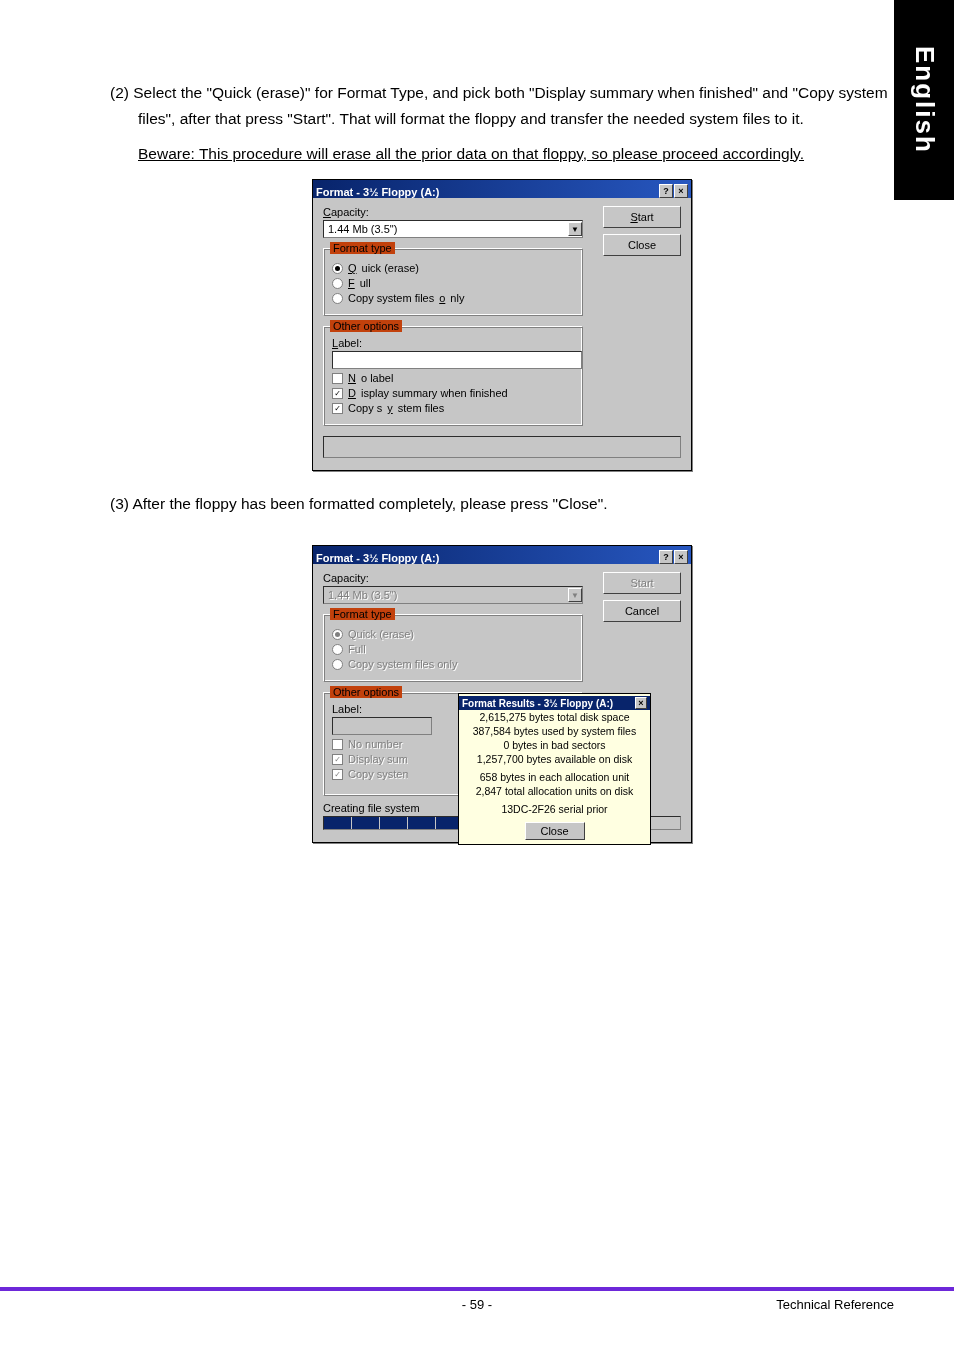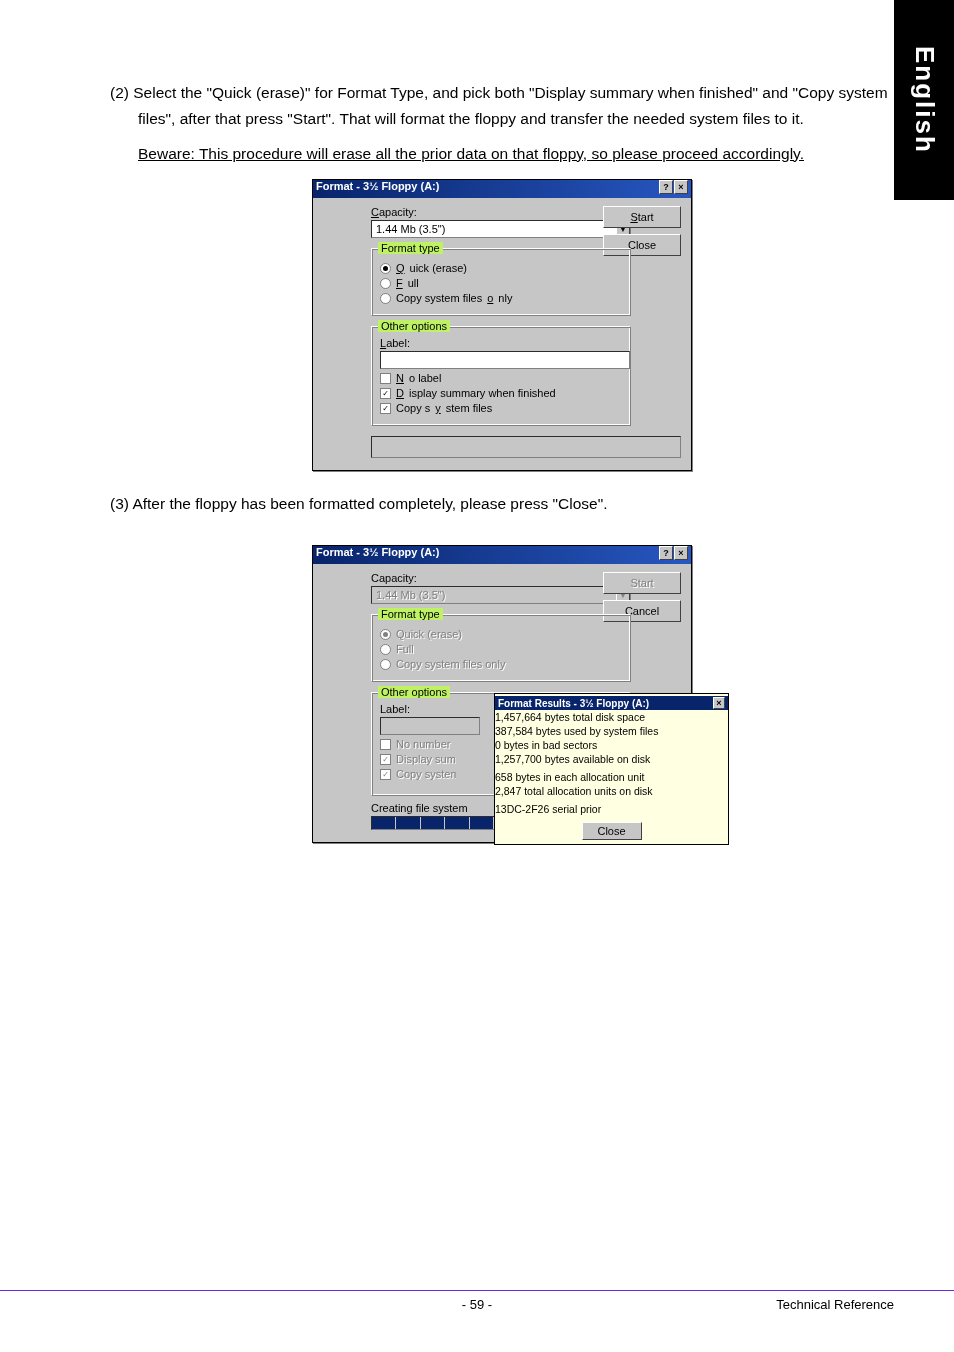--- a/index.html
+++ b/index.html
@@ -54,37 +54,37 @@
     border: 1px solid #000;
     box-shadow: 1px 1px 0 #808080;
     font-size: 11px;
     font-family: "MS Sans Serif", Tahoma, sans-serif;
   }
   .titlebar {
     background: linear-gradient(to right, #08246b, #2757c0);
     color: #fff;
     height: 18px;
     display: flex;
-    align-items: flex-start;
+    align-items: flex-end;
     justify-content: space-between;
     padding: 0 3px;
     font-weight: bold;
     font-size: 11px;
   }
   .ctl-btns { display: flex; gap: 1px; }
   .ctl-btn {
     width: 14px; height: 14px;
     background: #c6c6c6;
     border: 1px solid #fff;
     border-right-color: #404040;
     border-bottom-color: #404040;
     display: flex; align-items: center; justify-content: center;
     font-size: 9px; font-weight: bold; color: #000;
   }
-  .dlg-body { padding: 8px 10px 12px 10px; margin-left: 48px; }
+  .dlg-body { padding: 8px 10px 12px 10px; }
   .lbl { font-size: 11px; margin-bottom: 2px; display: block; }
   .combo {
     width: 260px; height: 18px;
     background: #fff;
     border: 1px inset #808080;
     display: flex; align-items: center; justify-content: space-between;
     padding: 0 0 0 4px;
     font-size: 11px;
   }
   .combo.disabled { background: #c6c6c6; color: #808080; }
@@ -101,21 +101,21 @@
     border: 1px solid #808080;
     border-top-color:#fff; border-left-color:#fff;
     box-shadow: inset 1px 1px 0 #808080, inset -1px -1px 0 #fff;
     padding: 10px 8px 8px 8px;
     margin-top: 10px;
     position: relative;
   }
   .fieldset .legend {
     position: absolute;
     top: -7px; left: 6px;
-    background: #bef264;
+    background: #c2410c;
     padding: 0 3px;
     font-size: 11px;
   }
   .radio-row, .check-row { display:flex; align-items:center; gap:5px; margin: 3px 0; font-size:11px; }
   .radio, .check {
     width: 11px; height:11px; background:#fff;
     border:1px solid #808080;
     display:inline-flex;align-items:center;justify-content:center;
     font-size:8px;
   }
@@ -134,32 +134,32 @@
   .right-col {
     position: absolute; right: 10px; top: 8px;
     display:flex;flex-direction:column;gap:6px;
   }
   .dlg-body { position: relative; }
   .textfield {
     width: 250px; height:18px; background:#fff; border:1px inset #808080;
   }
   .textfield.disabled { background:#c6c6c6; }
   .results {
-    position:absolute; left:122px; top:0; width:235px;
+    position:absolute; left:134px; top:0; width:193px;
     background:#ffffe1; border:1px solid #000; padding:2px 0;
-    font-size:10.5px; text-align:left;
+    font-size:10.5px; text-align:center;
   }
   .results .rt { background:#08246b;color:#fff;display:flex;justify-content:space-between;align-items:center;padding:1px 3px;font-weight:bold;font-size:10px;height:14px;}
   .results .line { padding:1px 0; }
   .progress-wrap { margin-top:6px; }
   .progress { width:100%; height:14px; border:1px inset #808080; background:#c6c6c6; display:flex; }
   .progress .seg { width: 7.6%; height:100%; background:#08246b; margin-right:1px; }
   .footer {
     position:absolute; bottom:40px; left:0; right:0;
-    border-top:1px solid #6d28d9;
+    border-top:4px solid #6d28d9;
     display:flex; justify-content:space-between; padding: 6px 60px 0 60px;
     font-size:13px;
   }
   .pagenum { position:absolute; left:50%; transform:translateX(-50%); }
   .underline { text-decoration: underline; }
   .inner-btn { width:60px; height:18px; margin: 6px auto 2px auto; }
 </style>
 </head>
 <body>
 
@@ -271,21 +271,21 @@
         <div class="check-row disabled-text">
             <span class="check" style="color:#808080">✓</span>
             <span style="width:60px;overflow:hidden;white-space:nowrap;">Copy system files</span>
           </div>
 
         <div class="results">
           <div class="rt">
             <span>Format Results - 3½ Floppy (A:)</span>
             <div class="ctl-btn" style="width:12px;height:12px;">×</div>
           </div>
-          <div class="line">1,457,664 bytes total disk space</div>
+          <div class="line">2,615,275 bytes total disk space</div>
           <div class="line">387,584 bytes used by system files</div>
           <div class="line">0 bytes in bad sectors</div>
           <div class="line">1,257,700 bytes available on disk</div>
           <div style="height:4px"></div>
           <div class="line">658 bytes in each allocation unit</div>
           <div class="line">2,847 total allocation units on disk</div>
           <div style="height:4px"></div>
           <div class="line">13DC-2F26 serial prior</div>
           <div class="btn inner-btn">
               <span>Close</span>

